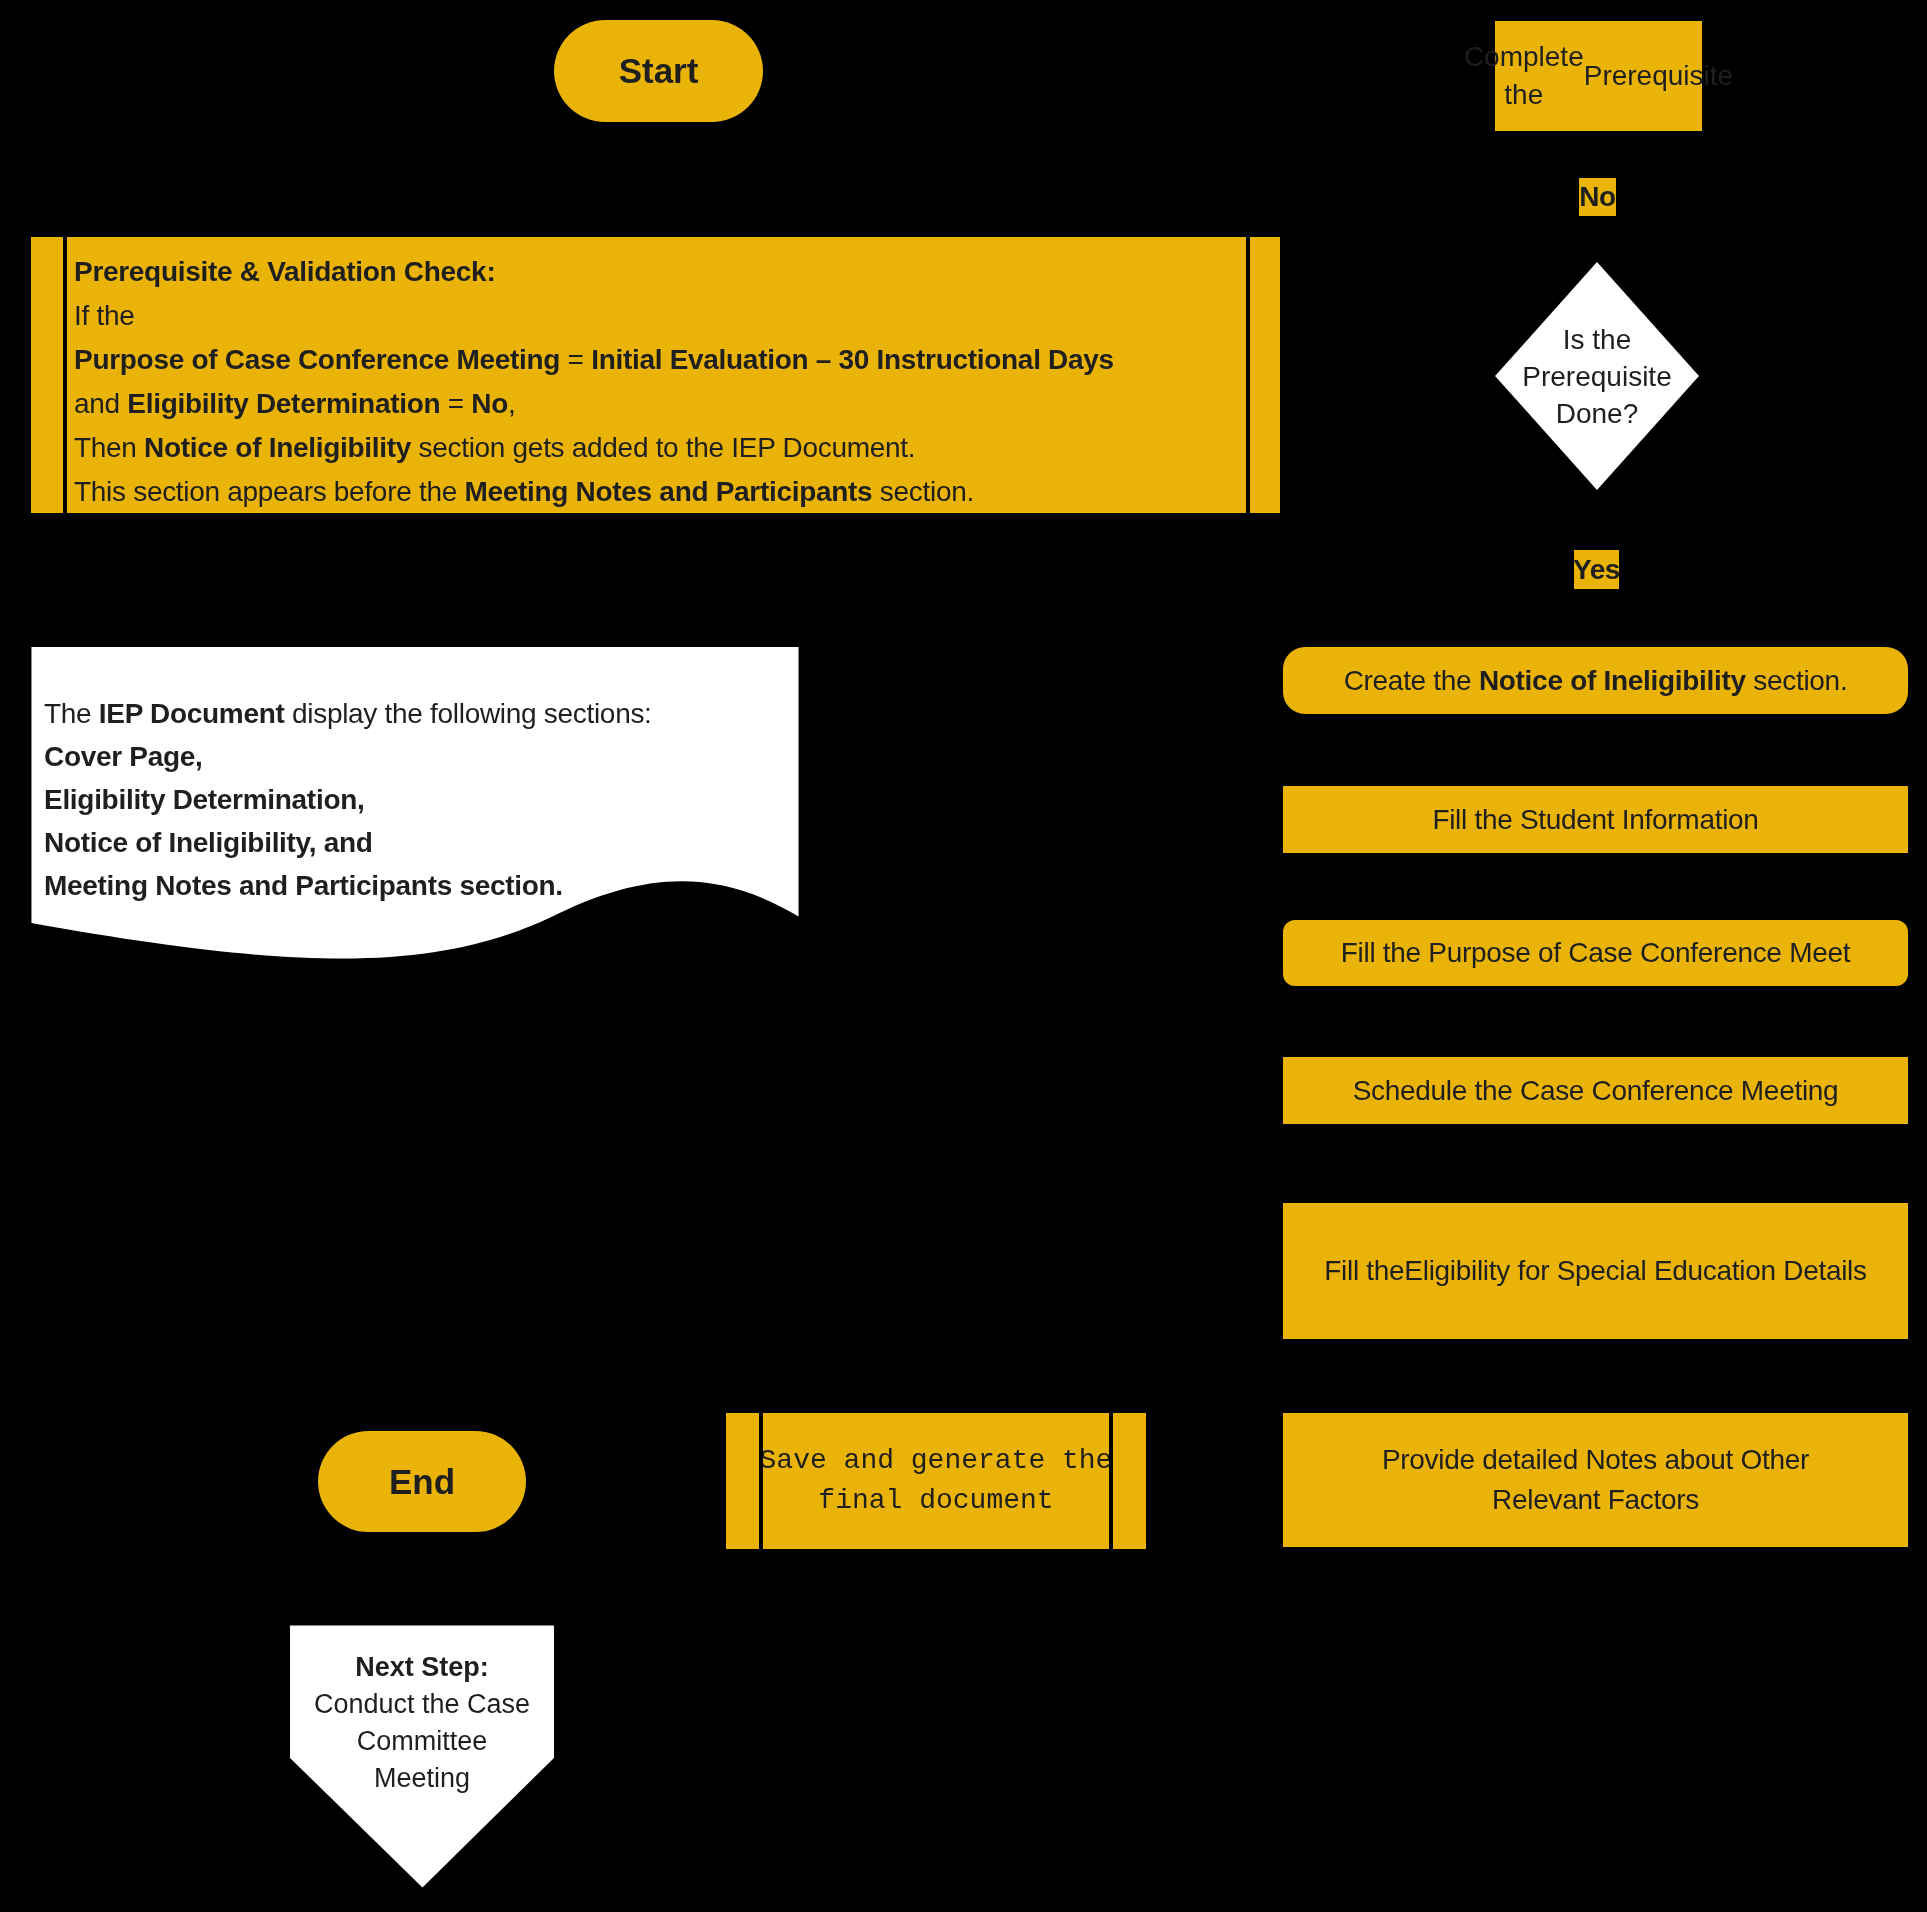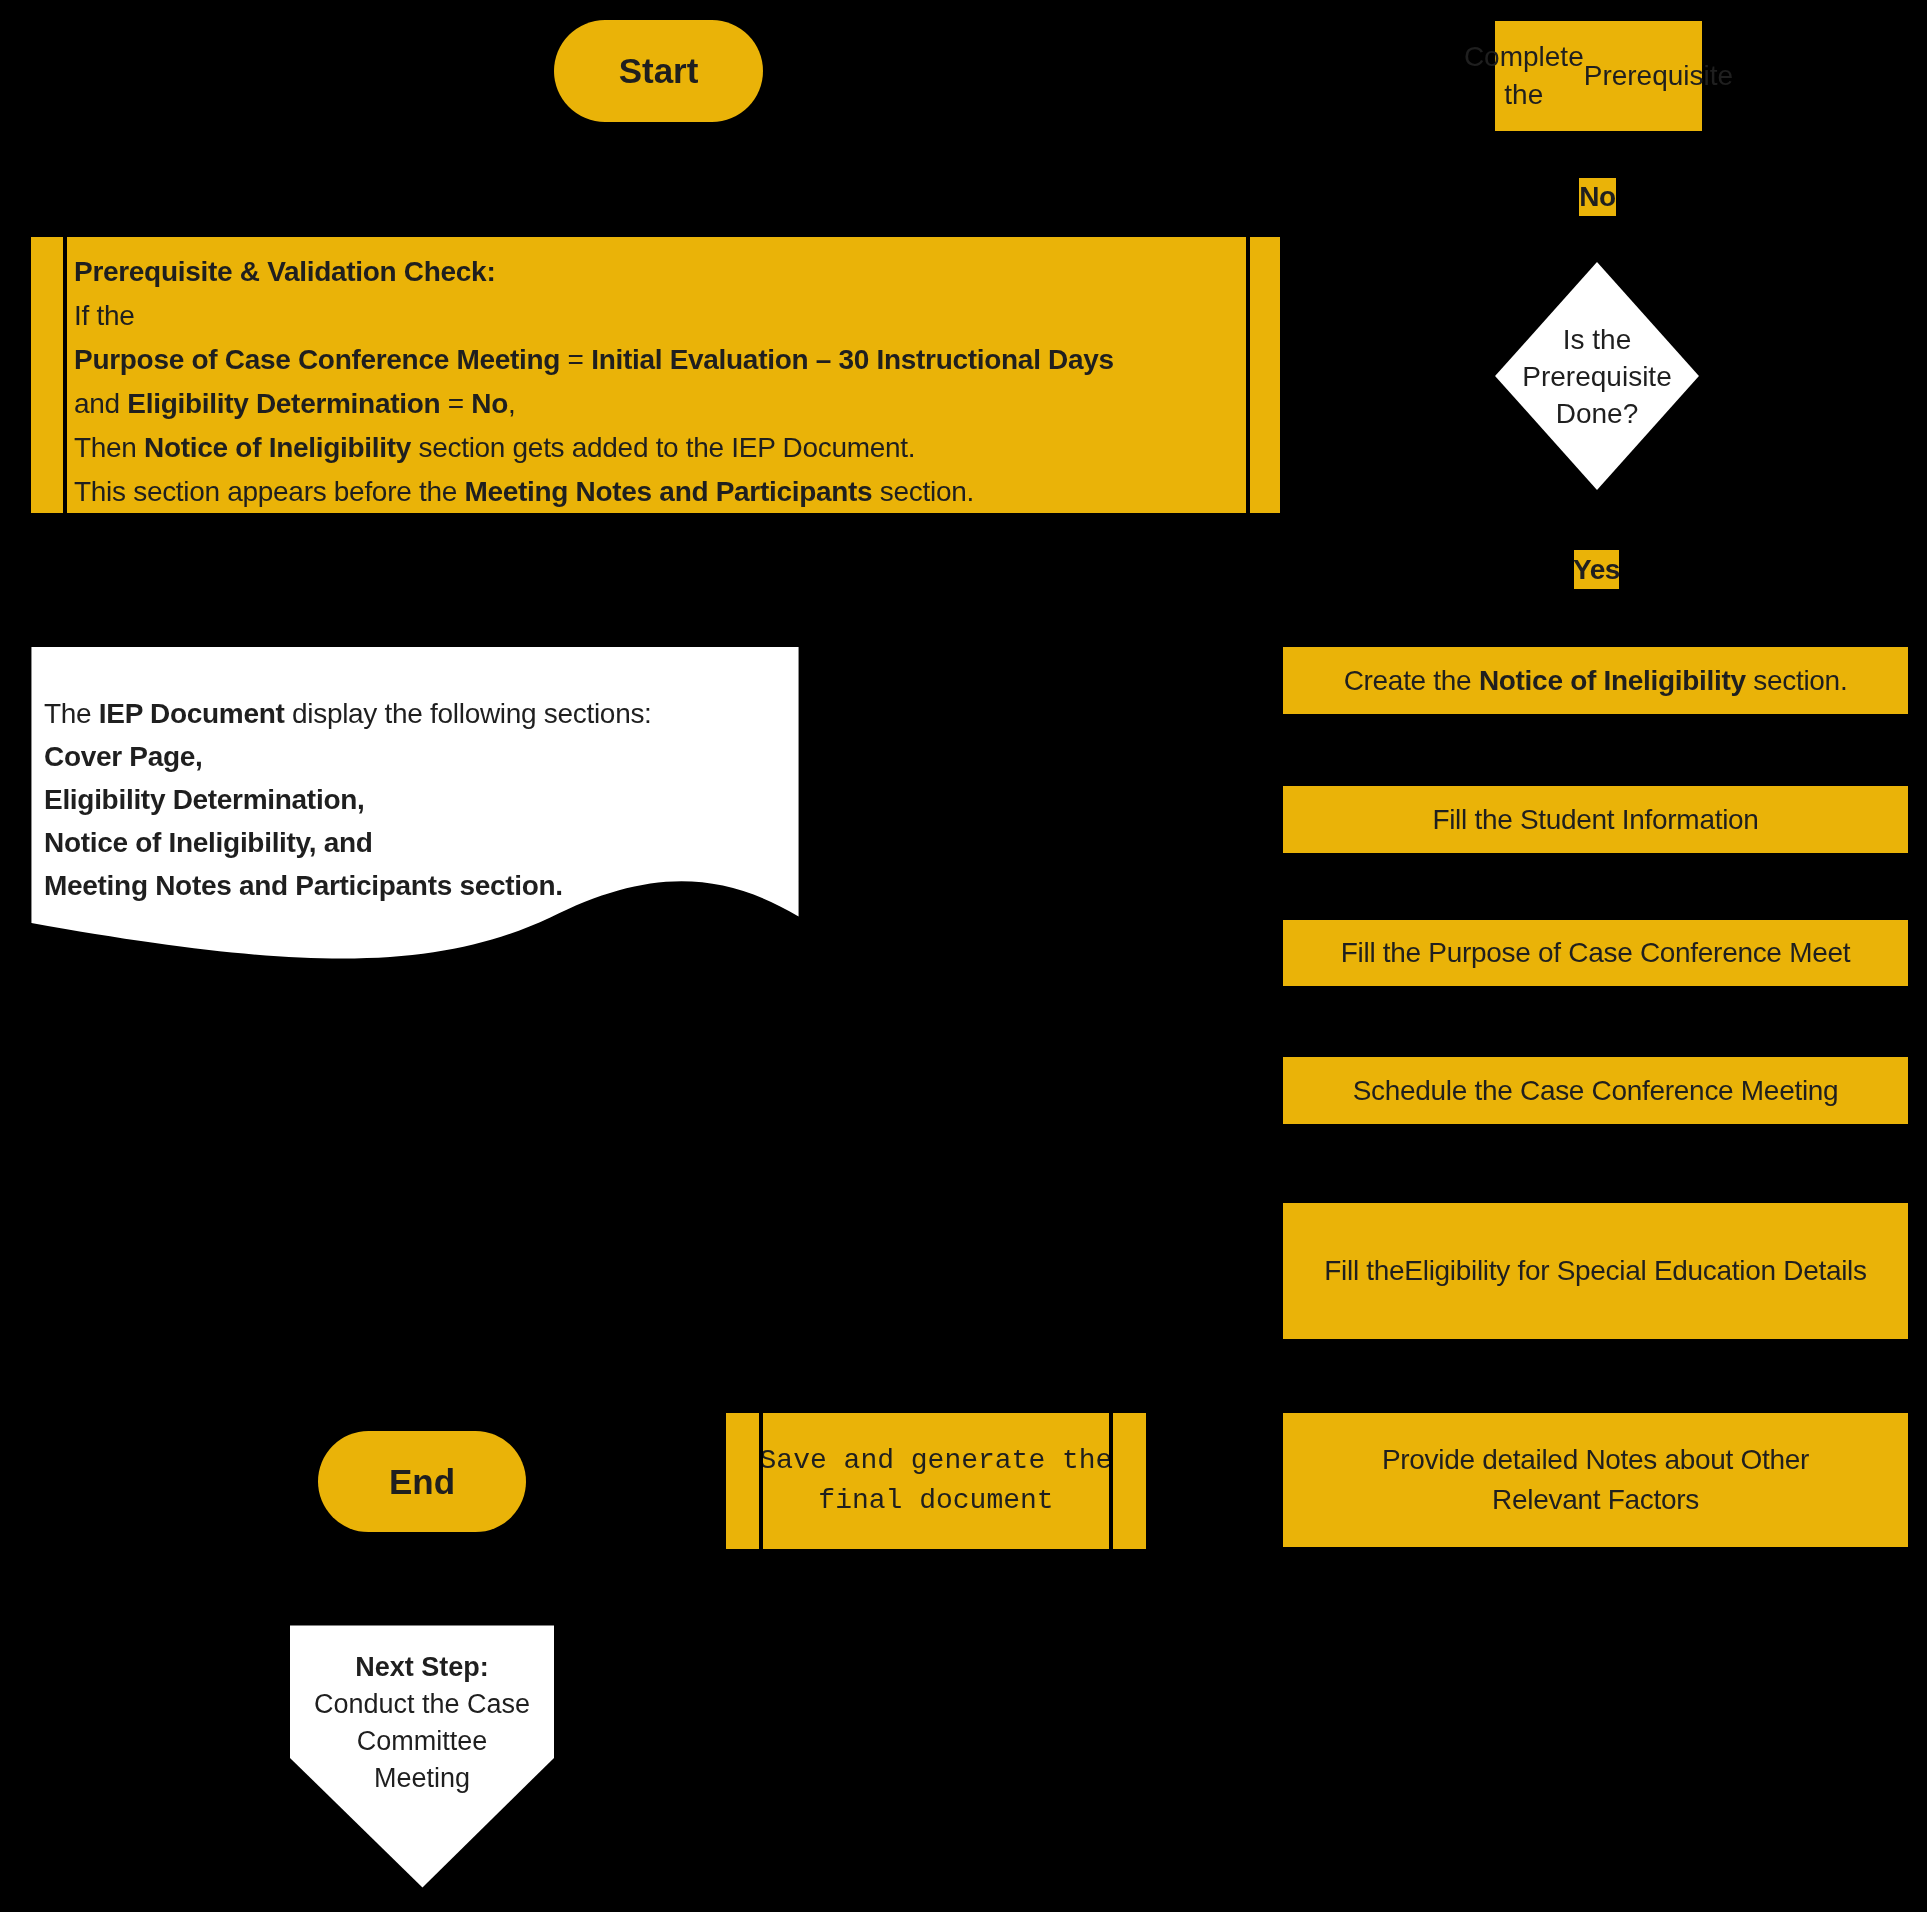--- a/index.html
+++ b/index.html
@@ -26,23 +26,23 @@
   #yes-label{left:1574px;top:550px;width:45px;height:39px;}
   #validation-note{left:31px;top:237px;width:1249px;height:276px;justify-content:flex-start;
         align-items:flex-start;text-align:left;}
   #validation-note .notetext{padding:13px 0 0 43px;font-size:28px;line-height:44px;
         letter-spacing:-0.3px;white-space:nowrap;}
   #validation-note .vl-left{left:32px;}
   #validation-note .vl-right{right:30px;}
   #iep-document{left:31px;top:647px;width:768px;height:315px;}
   #iep-document .overlay{left:13px;top:45px;text-align:left;font-size:28px;line-height:43px;
         letter-spacing:-0.3px;white-space:nowrap;}
-  #step-1{top:647px;height:67px;}
+  #step-1{top:647px;height:67px;border-radius:22px;}
   #step-2{top:786px;height:67px;}
-  #step-3{top:920px;height:66px;}
+  #step-3{top:920px;height:66px;border-radius:12px;}
   #step-4{top:1057px;height:67px;}
   #step-5{top:1203px;height:136px;}
   #step-6{top:1413px;height:134px;flex-direction:column;}
   #save-generate{left:726px;top:1413px;width:420px;height:136px;font-size:28px;line-height:40px;font-family:Liberation Mono, monospace;}
   #save-generate .vl-left{left:33px;}
   #save-generate .vl-right{right:33px;}
   #end{left:318px;top:1431px;width:208px;height:101px;}
   #next-step{left:290px;top:1625px;width:264px;height:263px;}
   #next-step .overlay{left:0;top:24px;width:264px;font-size:27px;line-height:37px;}
 </style>

